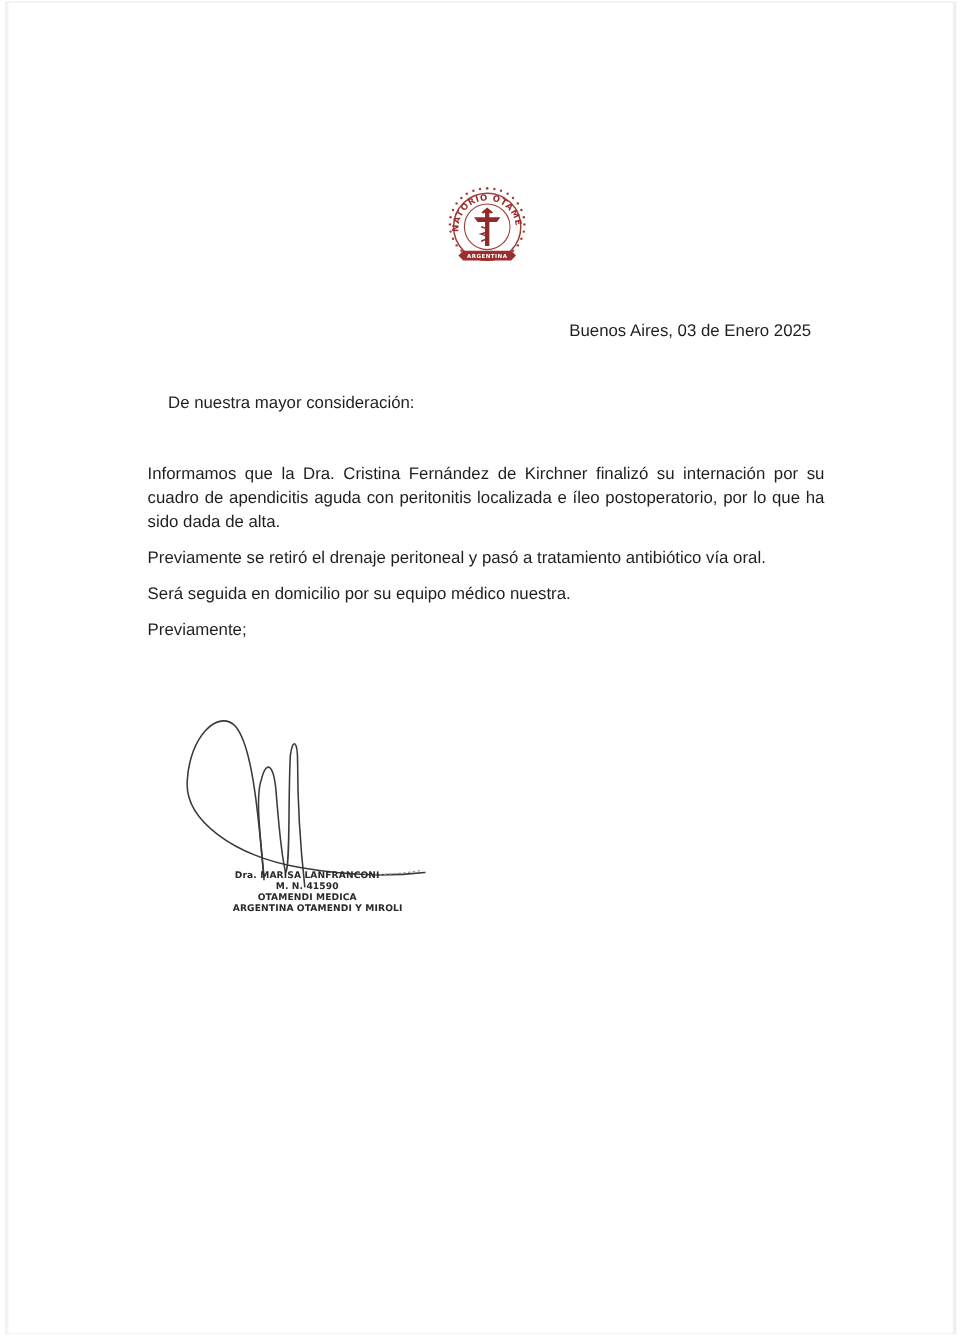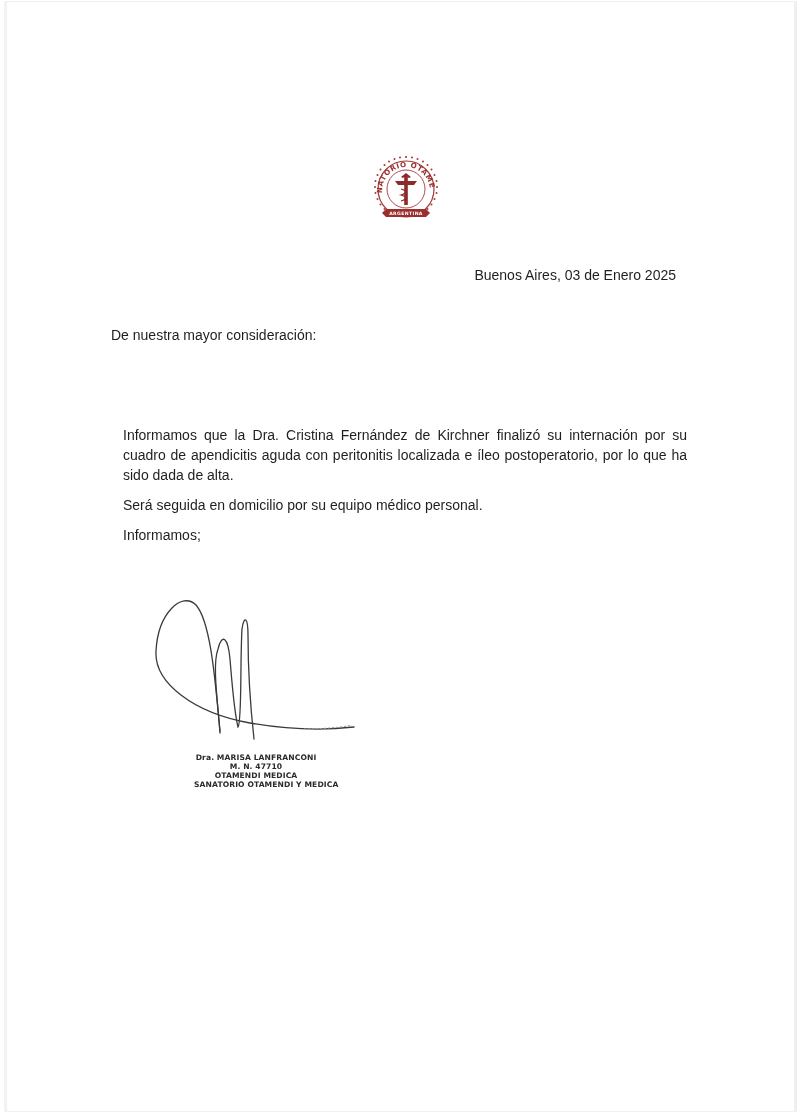--- a/index.html
+++ b/index.html
@@ -36,53 +36,52 @@
     .date-line {
       position: absolute;
       right: 119px;
       top: 265px;
       font-size: 14px;
       line-height: 18px;
       white-space: nowrap;
     }
     .salutation {
       position: absolute;
-      left: 105px;
+      left: 134px;
       top: 325px;
       font-size: 14px;
       line-height: 18px;
     }
     .body-text {
       position: absolute;
       left: 117px;
       top: 383px;
       width: 564px;
       font-size: 14px;
     }
     .para {
       margin: 0 0 10px 0;
       line-height: 20px;
     }
     .para.justified {
       text-align: justify;
       text-align-last: left;
       margin-bottom: 10px;
-      margin-top: 41px;
     }
     .signature {
       position: absolute;
       left: 148px;
       top: 592px;
       width: 210px;
       height: 150px;
     }
     .stamp {
       position: absolute;
       left: 188px;
-      top: 752px;
+      top: 724px;
       width: 124px;
       font-family: "DejaVu Sans", "Liberation Sans", sans-serif;
       font-weight: bold;
       font-size: 7.6px;
       line-height: 9px;
       color: #2a2a2a;
       text-align: center;
       letter-spacing: 0.1px;
     }
     .stamp div { white-space: nowrap; }
@@ -144,32 +143,33 @@
       <text x="38" y="64.3" font-family="DejaVu Sans, sans-serif" font-size="4.6" font-weight="bold" fill="#ffffff" text-anchor="middle" letter-spacing="0.4">ARGENTINA</text>
     </svg>
   </div>
 
   <div class="date-line">Buenos Aires, 03 de Enero 2025</div>
 
   <div class="salutation">De nuestra mayor consideración:</div>
 
   <div class="body-text">
     <p class="para justified">Informamos que la Dra. Cristina Fernández de Kirchner  finalizó su internación por su cuadro de apendicitis aguda con peritonitis localizada e íleo postoperatorio, por lo que ha sido dada de alta.</p>
-    <p class="para">Será seguida en domicilio por su equipo médico personal.</p>
-    <p class="para">Informamos;</p>
+    <p class="para">Previamente se retiró el drenaje peritoneal y pasó a tratamiento antibiótico vía oral.</p>
+    <p class="para">Será seguida en domicilio por su equipo médico nuestra.</p>
+    <p class="para">Previamente;</p>
   </div>
 
   <div class="signature">
     <svg width="210" height="150" viewBox="0 0 210 150" xmlns="http://www.w3.org/2000/svg">
       <path d="M 66 138 C 62 100, 58 30, 42 12 C 28 -2, 4 20, 2 58 C 0 90, 40 120, 96 130 C 130 136, 165 138, 200 134" fill="none" stroke="#3a3a3a" stroke-width="1.3" stroke-linecap="round"></path>
       <path d="M 66 140 C 64 110, 58 72, 64 56 C 68 40, 74 44, 76 66 C 78 90, 80 118, 84 134 C 88 130, 86 70, 88 36 C 90 22, 94 24, 94 42 C 94 70, 96 110, 100 146" fill="none" stroke="#3a3a3a" stroke-width="1.3" stroke-linecap="round"></path>
       <path d="M 150 136 C 170 136, 190 134, 198 132" fill="none" stroke="#9a9a9a" stroke-width="1" stroke-dasharray="2 2"></path>
     </svg>
   </div>
 
   <div class="stamp">
     <div>Dra. MARISA LANFRANCONI</div>
-    <div>M. N. 47710</div>
+    <div>M. N. 41590</div>
     <div>OTAMENDI MEDICA</div>
-    <div>SANATORIO OTAMENDI Y MEDICA</div>
+    <div>ARGENTINA OTAMENDI Y MIROLI</div>
   </div>
 
 </div>
 
 </body></html>

